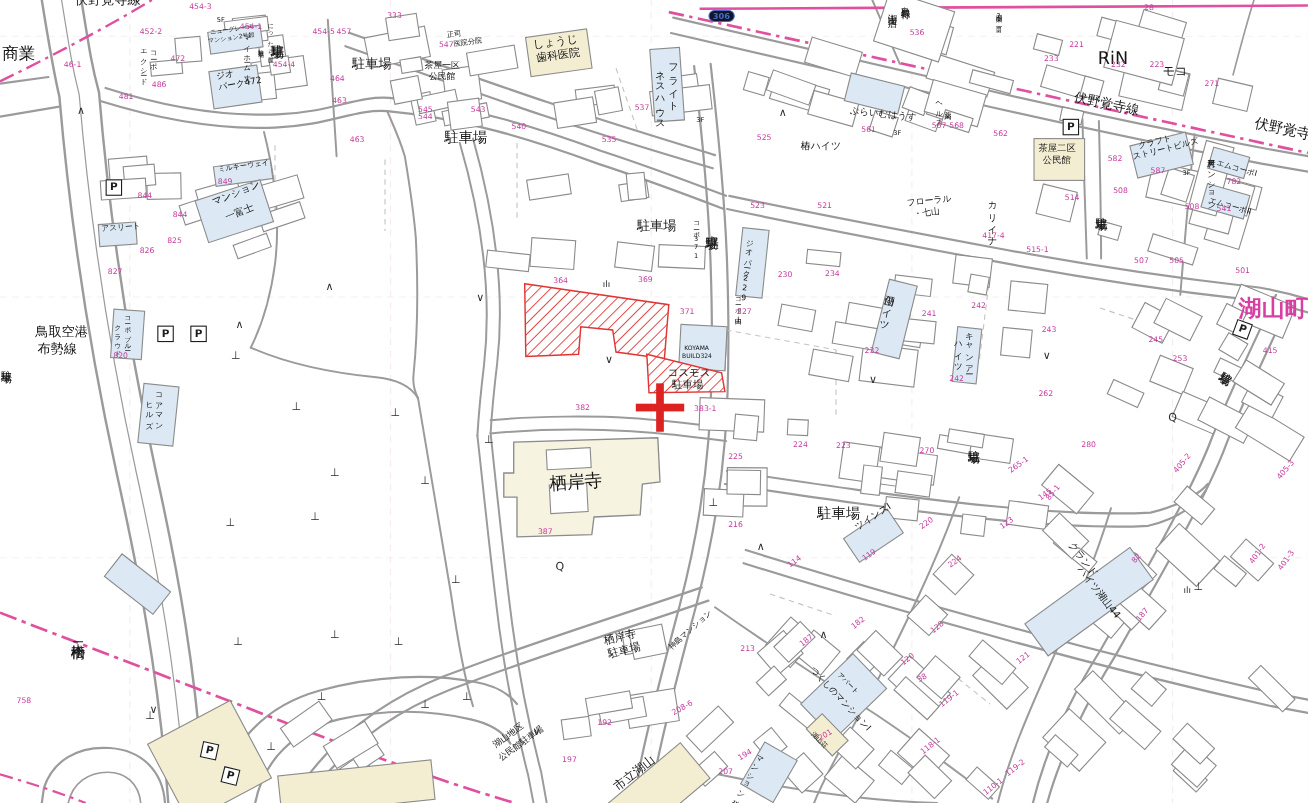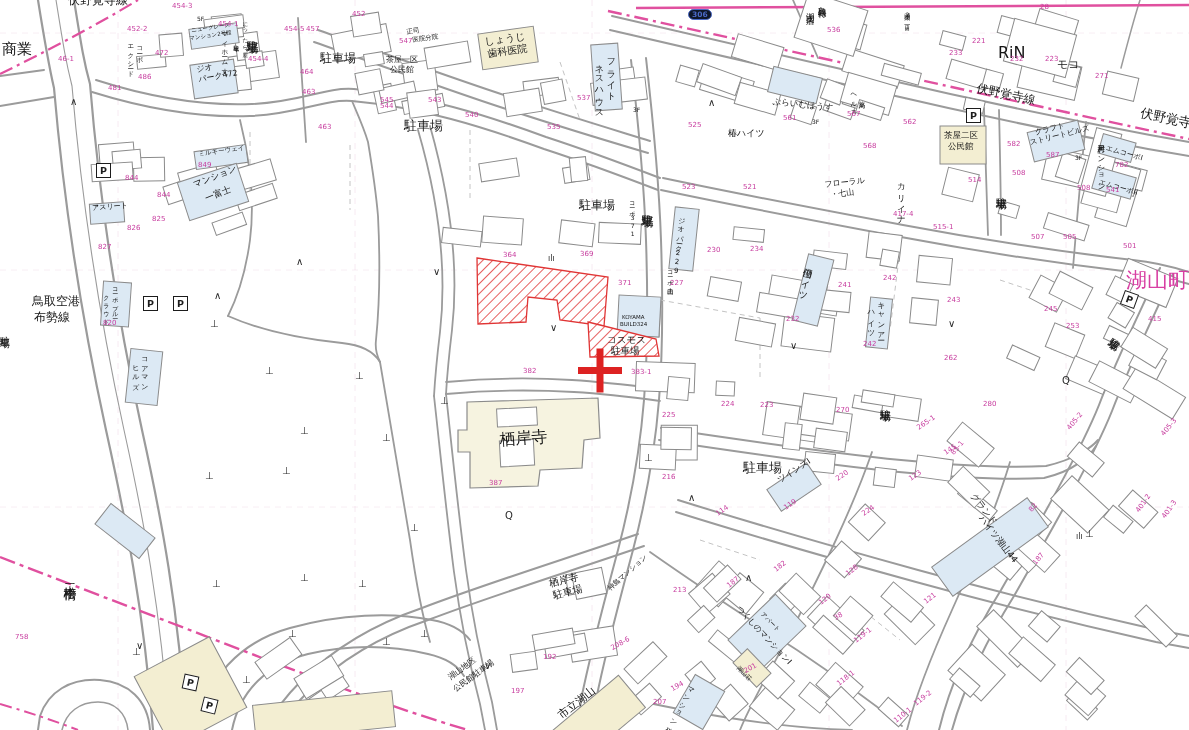--- a/index.html
+++ b/index.html
@@ -6,21 +6,21 @@
   .canvas{position:relative;width:1189px;height:730px;background:#ffffff;overflow:hidden;
           font-family:"DejaVu Sans",sans-serif;}
   svg{position:absolute;left:0;top:0;}
   #labels{position:absolute;left:0;top:0;width:100%;height:100%;}
   .map-label{position:absolute;line-height:1.04;white-space:pre;transform-origin:left top;}
   .v{writing-mode:vertical-rl;text-orientation:upright;letter-spacing:1px;}
   .p-icon{position:absolute;width:13px;height:13px;border:1.4px solid #1c1c1c;background:#fff;
           color:#1c1c1c;font-size:9.5px;font-weight:bold;display:flex;align-items:center;
           justify-content:center;transform-origin:center;}
   .badge{position:absolute;border:1.4px solid #4b69c6;color:#4b69c6;background:#0f172a;
-         font-size:7.5px;font-weight:bold;padding:0 3px;border-radius:6px;line-height:1.25;margin-left:44px;}
+         font-size:7.5px;font-weight:bold;padding:0 3px;border-radius:6px;line-height:1.25;}
   .sym{position:absolute;color:#2a2a2a;transform-origin:center;}
 </style>
 </head>
 <body>
 
 <div class="canvas">
   <svg id="map-svg" width="1189" height="730" viewBox="0 0 1189 730">
       <defs>
         <pattern id="hatch" width="7" height="7" patternTransform="rotate(45)" patternUnits="userSpaceOnUse">
           <rect width="7" height="7" fill="#ffffff"></rect>
@@ -403,36 +403,36 @@
       <div class="map-label" style="left: 172px; top: 3px; font-size: 7px; color: rgb(199, 60, 158);">454-3</div>
       <div class="map-label" style="left: 218px; top: 21px; font-size: 7px; color: rgb(199, 60, 158);">454-1</div>
       <div class="map-label" style="left: 284px; top: 26px; font-size: 7px; color: rgb(199, 60, 158);">454-5</div>
       <div class="map-label" style="left: 248px; top: 56px; font-size: 7px; color: rgb(199, 60, 158);">454-4</div>
       <div class="map-label" style="left: 127px; top: 26px; font-size: 7px; color: rgb(199, 60, 158);">452-2</div>
       <div class="map-label" style="left: 58px; top: 56px; font-size: 7px; color: rgb(199, 60, 158);">46-1</div>
       <div class="map-label" style="left: 155px; top: 50px; font-size: 7px; color: rgb(199, 60, 158);">472</div>
       <div class="map-label" style="left: 138px; top: 74px; font-size: 7px; color: rgb(199, 60, 158);">486</div>
       <div class="map-label" style="left: 108px; top: 85px; font-size: 7px; color: rgb(199, 60, 158);">481</div>
       <div class="map-label" style="left: 306px; top: 26px; font-size: 7px; color: rgb(199, 60, 158);">457</div>
-      <div class="map-label" style="left: 352px; top: 11px; font-size: 7px; color: rgb(199, 60, 158);">452</div>
+      <div class="map-label" style="left: 352px; top: 11px; font-size: 7px; color: rgb(199, 60, 158);">333</div>
       <div class="map-label" style="left: 300px; top: 69px; font-size: 7px; color: rgb(199, 60, 158);">464</div>
       <div class="map-label" style="left: 302px; top: 89px; font-size: 7px; color: rgb(199, 60, 158);">463</div>
       <div class="map-label" style="left: 318px; top: 124px; font-size: 7px; color: rgb(199, 60, 158);">463</div>
       <div class="map-label" style="left: 399px; top: 38px; font-size: 7px; color: rgb(199, 60, 158);">547</div>
       <div class="map-label" style="left: 380px; top: 97px; font-size: 7px; color: rgb(199, 60, 158);">545</div>
       <div class="map-label" style="left: 428px; top: 97px; font-size: 7px; color: rgb(199, 60, 158);">543</div>
       <div class="map-label" style="left: 380px; top: 103px; font-size: 7px; color: rgb(199, 60, 158);">544</div>
       <div class="map-label" style="left: 465px; top: 112px; font-size: 7px; color: rgb(199, 60, 158);">540</div>
       <div class="map-label" style="left: 577px; top: 95px; font-size: 7px; color: rgb(199, 60, 158); text-align: right;">537</div>
       <div class="map-label" style="left: 547px; top: 124px; font-size: 7px; color: rgb(199, 60, 158);">535</div>
       <div class="map-label" style="left: 682px; top: 184px; font-size: 7px; color: rgb(199, 60, 158);">523</div>
       <div class="map-label" style="left: 743px; top: 184px; font-size: 7px; color: rgb(199, 60, 158);">521</div>
       <div class="map-label" style="left: 827px; top: 27px; font-size: 7px; color: rgb(199, 60, 158);">536</div>
       <div class="map-label" style="left: 847px; top: 111px; font-size: 7px; color: rgb(199, 60, 158);">567</div>
-      <div class="map-label" style="left: 863px; top: 111px; font-size: 7px; color: rgb(199, 60, 158); margin-top: 32px;">568</div>
+      <div class="map-label" style="left: 863px; top: 111px; font-size: 7px; color: rgb(199, 60, 158);">568</div>
       <div class="map-label" style="left: 903px; top: 119px; font-size: 7px; color: rgb(199, 60, 158);">562</div>
       <div class="map-label" style="left: 688px; top: 122px; font-size: 7px; color: rgb(199, 60, 158);">525</div>
       <div class="map-label" style="left: 783px; top: 115px; font-size: 7px; color: rgb(199, 60, 158);">561</div>
       <div class="map-label" style="left: 893px; top: 211px; font-size: 7px; color: rgb(199, 60, 158);">417-4</div>
       <div class="map-label" style="left: 949px; top: 50px; font-size: 7px; color: rgb(199, 60, 158);">233</div>
       <div class="map-label" style="left: 972px; top: 38px; font-size: 7px; color: rgb(199, 60, 158);">221</div>
       <div class="map-label" style="left: 1010px; top: 56px; font-size: 7px; color: rgb(199, 60, 158);">232</div>
       <div class="map-label" style="left: 1045px; top: 56px; font-size: 7px; color: rgb(199, 60, 158);">223</div>
       <div class="map-label" style="left: 1040px; top: 4px; font-size: 7px; color: rgb(199, 60, 158);">28</div>
       <div class="map-label" style="left: 1095px; top: 73px; font-size: 7px; color: rgb(199, 60, 158);">271</div>
@@ -503,21 +503,21 @@
       <div class="map-label" style="left: 893px; top: 719px; font-size: 7px; color: rgb(199, 60, 158); transform: rotate(-38deg);">110-1</div>
       <div class="map-label" style="left: 833px; top: 616px; font-size: 7px; color: rgb(199, 60, 158); transform: rotate(-30deg);">38</div>
       <div class="map-label" style="left: 923px; top: 600px; font-size: 7px; color: rgb(199, 60, 158); transform: rotate(-38deg);">121</div>
       <div class="map-label" style="left: 950px; top: 452px; font-size: 7px; color: rgb(199, 60, 158); transform: rotate(-50deg);">85-1</div>
       <div class="map-label" style="left: 1028px; top: 509px; font-size: 7px; color: rgb(199, 60, 158); transform: rotate(-50deg);">82</div>
       <div class="map-label" style="left: 1032px; top: 562px; font-size: 7px; color: rgb(199, 60, 158); transform: rotate(-50deg);">187</div>
       <div class="map-label" style="left: 1066px; top: 427px; font-size: 7px; color: rgb(199, 60, 158); transform: rotate(-50deg);">405-2</div>
       <div class="map-label" style="left: 1160px; top: 433px; font-size: 7px; color: rgb(199, 60, 158); transform: rotate(-50deg);">405-3</div>
       <div class="map-label" style="left: 1135px; top: 510px; font-size: 7px; color: rgb(199, 60, 158); transform: rotate(-55deg);">401-2</div>
       <div class="map-label" style="left: 1161px; top: 516px; font-size: 7px; color: rgb(199, 60, 158); transform: rotate(-55deg);">401-3</div>
-      <div class="map-label" style="left: 1126px; top: 270px; font-size: 21px; color: rgb(216, 63, 163); font-weight: normal;">湖山町</div>
+      <div class="map-label" style="left: 1126px; top: 270px; font-size: 21px; color: rgb(216, 63, 163); font-weight: bold;">湖山町</div>
       <div class="sym" style="left: 210px; top: 318px; font-size: 10px;">⊥</div>
       <div class="sym" style="left: 265px; top: 365px; font-size: 10px;">⊥</div>
       <div class="sym" style="left: 355px; top: 370px; font-size: 10px;">⊥</div>
       <div class="sym" style="left: 300px; top: 425px; font-size: 10px;">⊥</div>
       <div class="sym" style="left: 382px; top: 432px; font-size: 10px;">⊥</div>
       <div class="sym" style="left: 440px; top: 395px; font-size: 10px;">⊥</div>
       <div class="sym" style="left: 205px; top: 470px; font-size: 10px;">⊥</div>
       <div class="sym" style="left: 282px; top: 465px; font-size: 10px;">⊥</div>
       <div class="sym" style="left: 212px; top: 578px; font-size: 10px;">⊥</div>
       <div class="sym" style="left: 300px; top: 572px; font-size: 10px;">⊥</div>

